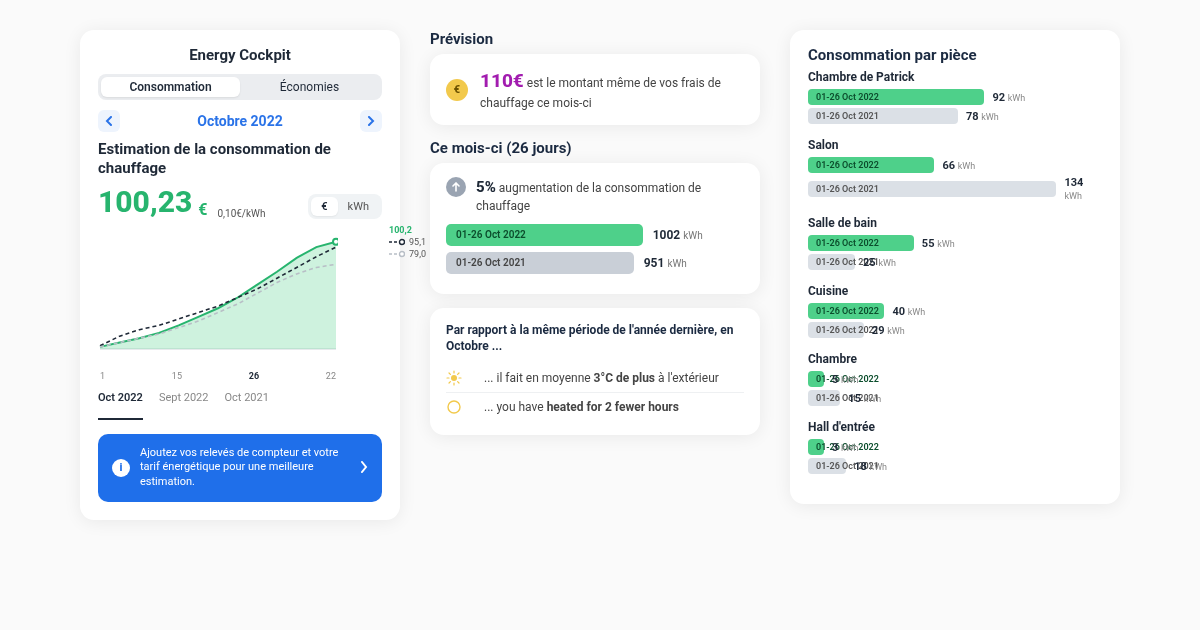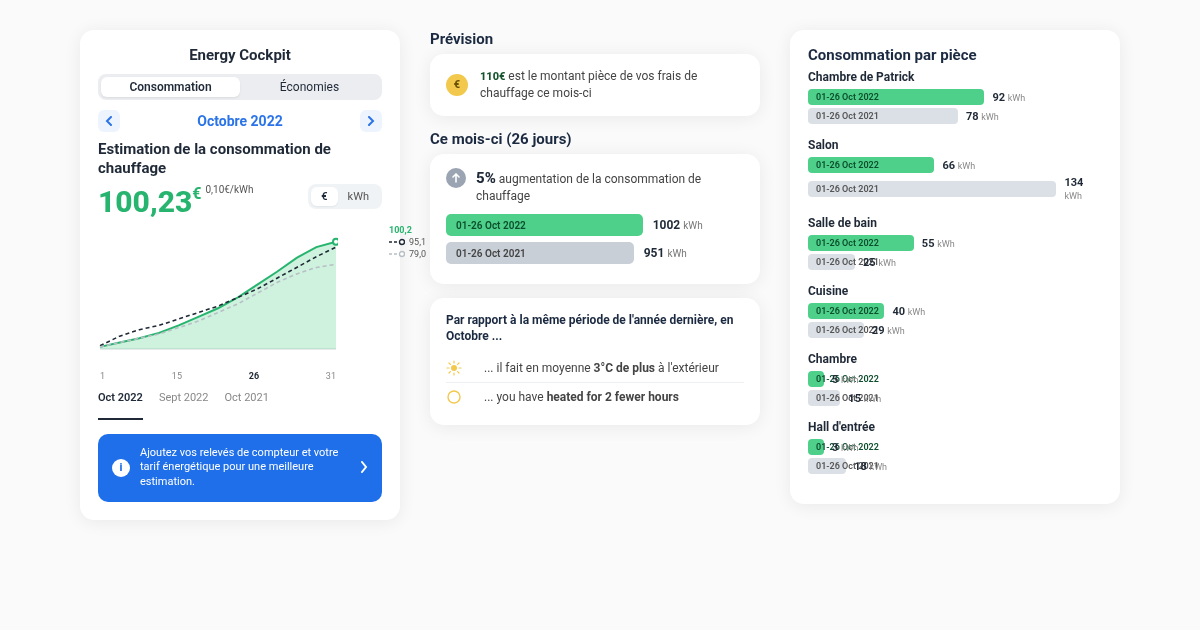--- a/index.html
+++ b/index.html
@@ -21,21 +21,21 @@
 .left { width: 320px; padding: 16px 18px 18px; }
 .left h1 { font-size: 15px; font-weight: 700; text-align: center; color: #1f2937; margin-bottom: 10px; }
 .segctl { display: flex; background: #ebedf0; border-radius: 8px; padding: 3px; margin-bottom: 10px; }
 .segctl > div { flex: 1; text-align: center; font-size: 12px; padding: 3px 0; border-radius: 6px; color: #1f2937; cursor: pointer; }
 .segctl .active { background: #fff; font-weight: 600; box-shadow: 0 1px 2px rgba(0,0,0,0.08); }
 .monthnav { display: flex; align-items: center; justify-content: space-between; margin-bottom: 8px; }
 .monthnav .arrow { width: 22px; height: 22px; border-radius: 6px; background: #eef4fd; display: flex; align-items: center; justify-content: center; color: #2a73e8; cursor: pointer; }
 .monthnav .arrow svg { width: 10px; height: 10px; }
 .monthnav .title { font-size: 14px; font-weight: 700; color: #2a73e8; }
 .left h2 { font-size: 15px; font-weight: 700; color: #1f2937; line-height: 1.25; margin-bottom: 6px; }
-.amountrow { display: flex; align-items: flex-start; gap: 0; }
+.amountrow { display: flex; align-items: flex-end; gap: 6px; }
 .amount { font-size: 30px; font-weight: 800; color: #27b46e; }
 .eurosym { font-size: 16px; font-weight: 700; color: #27b46e; }
 .rate { font-size: 10px; color: #555; margin-left: 4px; }
 .unitswitch { display: inline-flex; background: #f0f3f5; border-radius: 8px; padding: 3px; margin-left: auto; }
 .unitswitch > div { font-size: 11px; padding: 3px 10px; border-radius: 6px; color: #555; cursor: pointer; }
 .unitswitch .active { background: #fff; font-weight: 600; color: #1f2937; box-shadow: 0 1px 2px rgba(0,0,0,0.06); }
 .chartwrap { position: relative; margin-top: 6px; }
 .chart { width: 240px; height: 140px; }
 .xaxis { display: flex; justify-content: space-between; font-size: 9px; color: #888; padding: 2px 2px 0; width: 240px; }
 .chartlegend { position: absolute; right: -44px; top: 0; font-size: 9px; color: #555; }
@@ -48,21 +48,21 @@
 .infobanner .icircle { width: 18px; height: 18px; border-radius: 50%; background: #fff; color: #1f6fea; font-size: 11px; font-weight: 800; display: flex; align-items: center; justify-content: center; flex-shrink: 0; }
 .infobanner .txt { font-size: 11px; line-height: 1.35; }
 .infobanner .chev { margin-left: auto; }
 .infobanner .chev svg { width: 8px; height: 12px; }
 
 .middle { width: 330px; display: flex; flex-direction: column; gap: 14px; }
 .sectiontitle { font-size: 15px; font-weight: 700; color: #1b2a41; margin-bottom: 6px; }
 .prevcard { padding: 14px 16px; display: flex; gap: 12px; align-items: center; }
 .euroicon { width: 22px; height: 22px; border-radius: 50%; background: #f2c94c; display: flex; align-items: center; justify-content: center; font-size: 11px; font-weight: 800; color: #6b5100; flex-shrink: 0; }
 .prevtext { font-size: 12px; color: #444; line-height: 1.4; }
-.prevtext strong { font-size: 11px; font-weight: 800; color: #14532d; text-align: right; }
+.prevtext strong { font-size: 19px; font-weight: 800; color: #a21caf; text-align: right; }
 .monthcard { padding: 14px 16px; }
 .moninc { display: flex; align-items: flex-start; gap: 10px; margin-bottom: 10px; }
 .arrowcircle { width: 20px; height: 20px; border-radius: 50%; background: #9aa4b2; display: flex; align-items: center; justify-content: center; flex-shrink: 0; }
 .arrowcircle svg { width: 10px; height: 10px; fill: #fff; }
 .moninc .txt { font-size: 12px; color: #444; line-height: 1.35; }
 .moninc .txt strong { font-size: 15px; font-weight: 800; color: #1f2937; }
 .barrow { display: flex; align-items: center; gap: 10px; margin-bottom: 6px; }
 .bar { height: 22px; border-radius: 5px; display: flex; align-items: center; padding: 0 10px; font-size: 10px; font-weight: 600; white-space: nowrap; }
 .bar-green { background: #4ed08a; color: #0b4d2c; }
 .bar-grey { background: #c9cfd7; color: #444; }
@@ -127,21 +127,21 @@
         <path d="M 2 124 L 2 121.85454545454546 L 21.666666666666664 117.56363636363636 L 41.33333333333333 113.27272727272727 L 61 107.9090909090909 L 80.66666666666666 100.4 L 100.33333333333334 91.81818181818183 L 120 83.23636363636363 L 139.66666666666669 72.50909090909092 L 159.33333333333331 59.63636363636364 L 179 46.763636363636365 L 198.66666666666669 32.81818181818182 L 218.33333333333331 22.09090909090909 L 238 16.72727272727273 L 238 124 Z" fill="#4ed08a" fill-opacity="0.28"></path>
         <path d="M 2 121.85454545454546 L 2 121.85454545454546 L 21.666666666666664 117.56363636363636 L 41.33333333333333 113.27272727272727 L 61 107.9090909090909 L 80.66666666666666 100.4 L 100.33333333333334 91.81818181818183 L 120 83.23636363636363 L 139.66666666666669 72.50909090909092 L 159.33333333333331 59.63636363636364 L 179 46.763636363636365 L 198.66666666666669 32.81818181818182 L 218.33333333333331 22.09090909090909 L 238 16.72727272727273 " fill="none" stroke="#27b46e" stroke-width="2"></path>
         <circle cx="238" cy="16.72727272727273" r="3" fill="#fff" stroke="#27b46e" stroke-width="2"></circle>
         <path d="M 2 120.78181818181818 L 2 120.78181818181818 L 21.666666666666664 111.12727272727273 L 41.33333333333333 104.6909090909091 L 61 100.4 L 80.66666666666666 93.96363636363637 L 100.33333333333334 87.52727272727273 L 120 81.0909090909091 L 139.66666666666669 72.50909090909092 L 159.33333333333331 63.92727272727274 L 179 53.2 L 198.66666666666669 42.47272727272727 L 218.33333333333331 31.745454545454542 L 238 22.09090909090909 " fill="none" stroke="#1f2937" stroke-width="1.6" stroke-dasharray="4 3"></path>
         <path d="M 2 121.85454545454546 L 2 121.85454545454546 L 21.666666666666664 117.56363636363636 L 41.33333333333333 113.27272727272727 L 61 108.98181818181818 L 80.66666666666666 102.54545454545453 L 100.33333333333334 96.10909090909091 L 120 87.52727272727273 L 139.66666666666669 78.94545454545454 L 159.33333333333331 68.21818181818182 L 179 57.49090909090909 L 198.66666666666669 48.909090909090914 L 218.33333333333331 42.47272727272727 L 238 39.25454545454546 " fill="none" stroke="#b8bec6" stroke-width="1.6" stroke-dasharray="4 3"></path>
       </svg>
     <div class="xaxis" id="xaxis">
         <span>1</span>
         <span>15</span>
         <span style="font-weight: 700; color: rgb(31, 41, 55);">26</span>
-        <span>31</span>
+        <span>22</span>
       </div>
     <div class="chartlegend">
       <div class="lg-cur">100,2</div>
       <div class="lg-row">
         <svg viewBox="0 0 16 8">
             <line x1="0" y1="4" x2="12" y2="4" stroke="#1f2937" stroke-width="1.4" stroke-dasharray="3 2"></line>
             <circle cx="13" cy="4" r="2.5" fill="#fff" stroke="#1f2937" stroke-width="1.4"></circle>
           </svg>
         <span>95,1</span>
       </div>
@@ -172,21 +172,21 @@
   </div>
 </div>
 
 <div class="middle">
   <div>
     <div class="sectiontitle">Prévision</div>
     <div class="card prevcard">
       <div class="euroicon">€</div>
       <div class="prevtext">
         <strong>110€</strong>
-        <span> </span><span>est le montant pièce de vos frais de chauffage ce mois-ci</span>
+        <span> </span><span>est le montant même de vos frais de chauffage ce mois-ci</span>
       </div>
     </div>
   </div>
 
   <div>
     <div class="sectiontitle">Ce mois-ci (26 jours)</div>
     <div class="card monthcard">
       <div class="moninc">
         <div class="arrowcircle">
           <svg viewBox="0 0 10 10">

